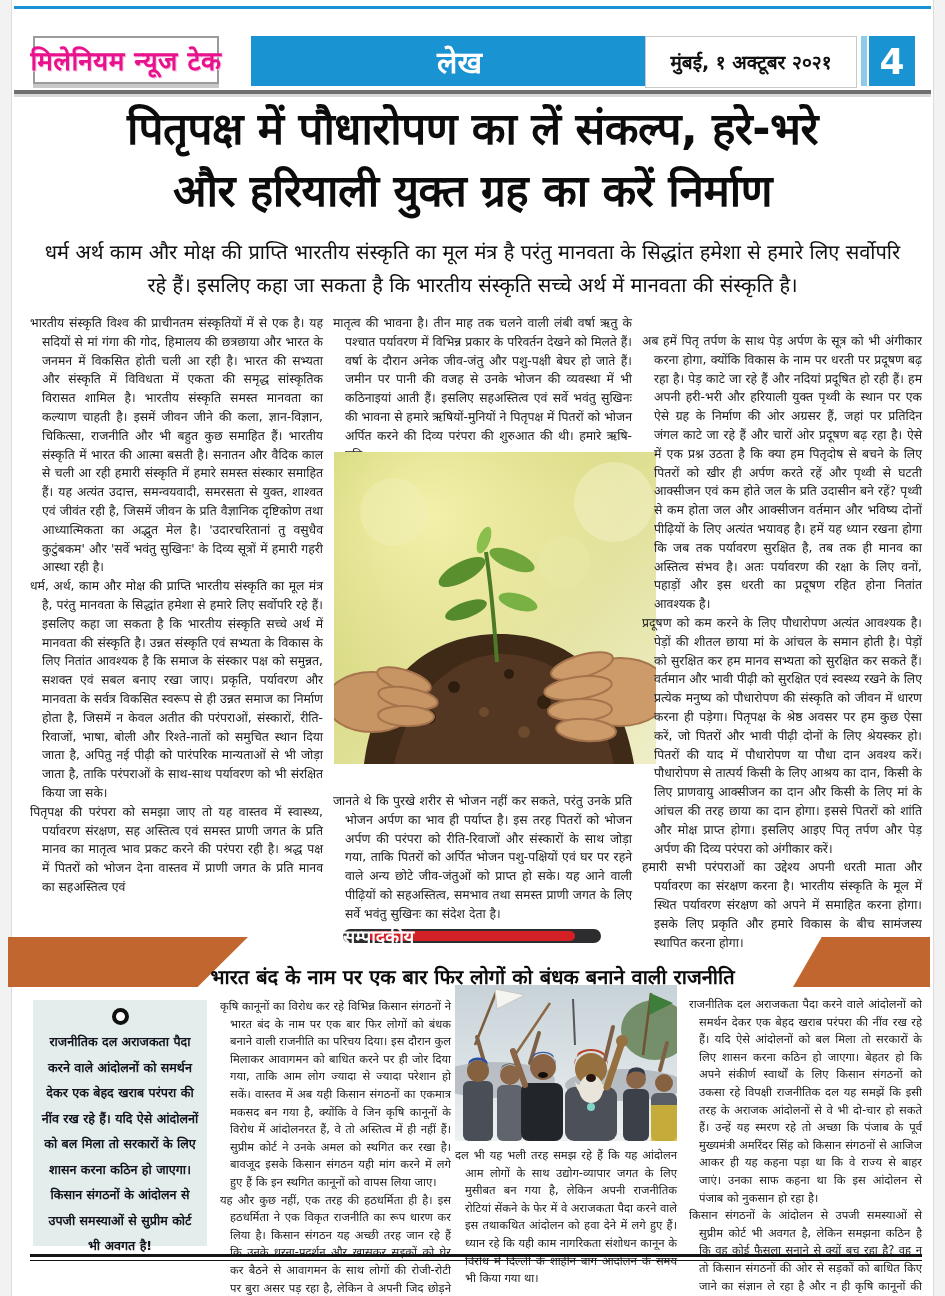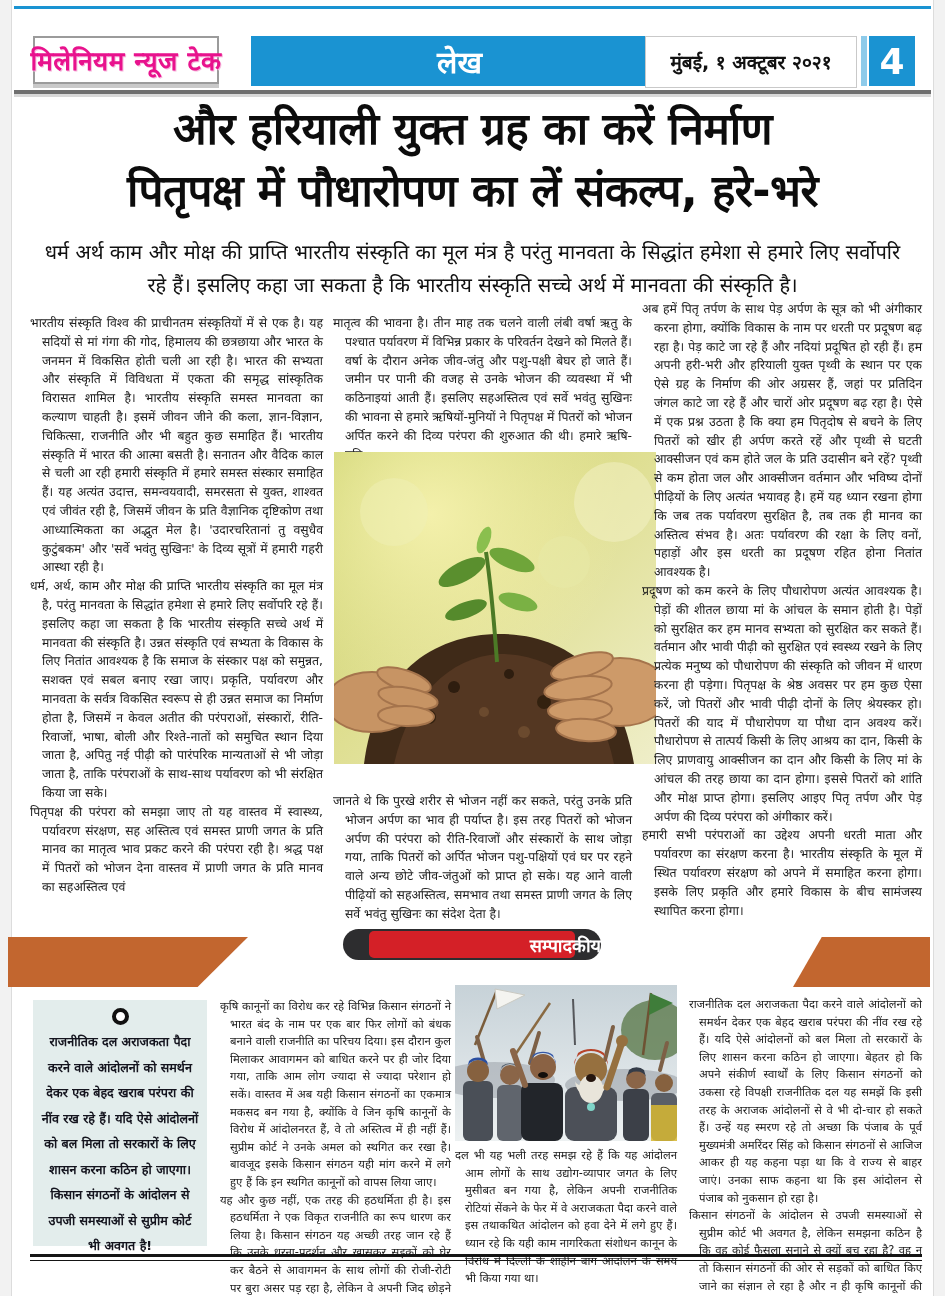--- a/index.html
+++ b/index.html
@@ -35,28 +35,28 @@
   .headline { position:absolute; left:40px; top:98px; width:865px; text-align:center;
     color:#0c0c0c; font-weight:800; font-size:44px; line-height:62px; letter-spacing:-0.5px; }
   .standfirst { position:absolute; left:36px; top:236px; width:873px; text-align:center;
     color:#101010; font-weight:400; font-size:20px; line-height:33px; }
 
   .bodytext { font-size:12.3px; line-height:18.8px; color:#1c1c1c; text-align:justify; }
   .bodytext p { padding-left:12px; text-indent:-12px; }
   .col-a { position:absolute; left:30px;  top:314px; width:293px; }
   .col-b-top { position:absolute; left:333px; top:314px; width:299px; }
   .col-b-bottom { position:absolute; left:333px; top:792px; width:299px; }
-  .col-c { position:absolute; left:642px; top:300px; width:280px; }
+  .col-c { position:absolute; left:642px; top:332px; width:280px; }
 
   .plant-photo { position:absolute; left:334px; top:452px; width:322px; height:312px; overflow:hidden; }
   .plant-photo svg { display:block; }
 
   
-  .ed-banner { position:absolute; left:343px; top:929px; width:258px; height:31px;
-    background:#2d2d2f; border-radius:16px; display:flex; align-items:center; justify-content:flex-end; }
+  .ed-banner { position:absolute; left:343px; top:929px; width:258px; height:14px;
+    background:#2d2d2f; border-radius:16px; display:flex; align-items:center; justify-content:flex-start; }
   .ed-banner .red { position:absolute; left:26px; right:26px; top:2px; bottom:2px; background:#d42027; border-radius:5px; }
   .ed-banner span { position:relative; color:#ffffff; font-size:18px; font-weight:800; z-index:2; }
 
   .ribbon { position:absolute; top:937px; height:50px; background:#c2662f; }
   .ribbon-left  { left:8px;  width:240px; clip-path:polygon(0 0, 100% 0, 79% 100%, 0 100%); }
   .ribbon-right { left:793px; width:137px; clip-path:polygon(21% 0, 100% 0, 100% 100%, 0 100%); }
 
   .ed-headline { position:absolute; left:150px; top:962px; width:645px; text-align:center;
     color:#0c0c0c; font-weight:800; font-size:20px; line-height:30px; }
 
@@ -97,22 +97,22 @@
   <div class="date-box">
     <span>मुंबई, १ अक्टूबर २०२१</span>
   </div>
   <div class="pagenum-stripe"></div>
   <div class="pagenum-box">
     <span>4</span>
   </div>
   <div class="header-rule"></div>
 
   <div class="headline">
+    <div>पितृपक्ष में पौधारोपण का लें संकल्प, हरे-भरे</div>
     <div>और हरियाली युक्त ग्रह का करें निर्माण</div>
-    <div>पितृपक्ष में पौधारोपण का लें संकल्प, हरे-भरे</div>
   </div>
   <div class="standfirst">धर्म अर्थ काम और मोक्ष की प्राप्ति भारतीय संस्कृति का मूल मंत्र है परंतु मानवता के सिद्धांत हमेशा से हमारे लिए सर्वोपरि रहे हैं। इसलिए कहा जा सकता है कि भारतीय संस्कृति सच्चे अर्थ में मानवता की संस्कृति है।</div>
 
   <div class="bodytext col-a">
     <p>भारतीय संस्कृति विश्व की प्राचीनतम संस्कृतियों में से एक है। यह सदियों से मां गंगा की गोद, हिमालय की छत्रछाया और भारत के जनमन में विकसित होती चली आ रही है। भारत की सभ्यता और संस्कृति में विविधता में एकता की समृद्ध सांस्कृतिक विरासत शामिल है। भारतीय संस्कृति समस्त मानवता का कल्याण चाहती है। इसमें जीवन जीने की कला, ज्ञान-विज्ञान, चिकित्सा, राजनीति और भी बहुत कुछ समाहित हैं। भारतीय संस्कृति में भारत की आत्मा बसती है। सनातन और वैदिक काल से चली आ रही हमारी संस्कृति में हमारे समस्त संस्कार समाहित हैं। यह अत्यंत उदात्त, समन्वयवादी, समरसता से युक्त, शाश्वत एवं जीवंत रही है, जिसमें जीवन के प्रति वैज्ञानिक दृष्टिकोण तथा आध्यात्मिकता का अद्भुत मेल है। 'उदारचरितानां तु वसुधैव कुटुंबकम' और 'सर्वे भवंतु सुखिनः' के दिव्य सूत्रों में हमारी गहरी आस्था रही है।</p>
     <p>धर्म, अर्थ, काम और मोक्ष की प्राप्ति भारतीय संस्कृति का मूल मंत्र है, परंतु मानवता के सिद्धांत हमेशा से हमारे लिए सर्वोपरि रहे हैं। इसलिए कहा जा सकता है कि भारतीय संस्कृति सच्चे अर्थ में मानवता की संस्कृति है। उन्नत संस्कृति एवं सभ्यता के विकास के लिए नितांत आवश्यक है कि समाज के संस्कार पक्ष को समुन्नत, सशक्त एवं सबल बनाए रखा जाए। प्रकृति, पर्यावरण और मानवता के सर्वत्र विकसित स्वरूप से ही उन्नत समाज का निर्माण होता है, जिसमें न केवल अतीत की परंपराओं, संस्कारों, रीति-रिवाजों, भाषा, बोली और रिश्ते-नातों को समुचित स्थान दिया जाता है, अपितु नई पीढ़ी को पारंपरिक मान्यताओं से भी जोड़ा जाता है, ताकि परंपराओं के साथ-साथ पर्यावरण को भी संरक्षित किया जा सके।</p>
     <p>पितृपक्ष की परंपरा को समझा जाए तो यह वास्तव में स्वास्थ्य, पर्यावरण संरक्षण, सह अस्तित्व एवं समस्त प्राणी जगत के प्रति मानव का मातृत्व भाव प्रकट करने की परंपरा रही है। श्रद्ध पक्ष में पितरों को भोजन देना वास्तव में प्राणी जगत के प्रति मानव का सहअस्तित्व एवं</p>
   </div>
 
   <div class="bodytext col-b-top">
@@ -180,20 +180,21 @@
     <p>प्रदूषण को कम करने के लिए पौधारोपण अत्यंत आवश्यक है। पेड़ों की शीतल छाया मां के आंचल के समान होती है। पेड़ों को सुरक्षित कर हम मानव सभ्यता को सुरक्षित कर सकते हैं। वर्तमान और भावी पीढ़ी को सुरक्षित एवं स्वस्थ्य रखने के लिए प्रत्येक मनुष्य को पौधारोपण की संस्कृति को जीवन में धारण करना ही पड़ेगा। पितृपक्ष के श्रेष्ठ अवसर पर हम कुछ ऐसा करें, जो पितरों और भावी पीढ़ी दोनों के लिए श्रेयस्कर हो। पितरों की याद में पौधारोपण या पौधा दान अवश्य करें। पौधारोपण से तात्पर्य किसी के लिए आश्रय का दान, किसी के लिए प्राणवायु आक्सीजन का दान और किसी के लिए मां के आंचल की तरह छाया का दान होगा। इससे पितरों को शांति और मोक्ष प्राप्त होगा। इसलिए आइए पितृ तर्पण और पेड़ अर्पण की दिव्य परंपरा को अंगीकार करें।</p>
     <p>हमारी सभी परंपराओं का उद्देश्य अपनी धरती माता और पर्यावरण का संरक्षण करना है। भारतीय संस्कृति के मूल में स्थित पर्यावरण संरक्षण को अपने में समाहित करना होगा। इसके लिए प्रकृति और हमारे विकास के बीच सामंजस्य स्थापित करना होगा।</p>
   </div>
 
   <div class="ribbon ribbon-left"></div>
   <div class="ribbon ribbon-right"></div>
   <div class="ed-banner">
     <div class="red"></div>
     <span>सम्पादकीय</span>
   </div>
+  <div class="ed-headline">भारत बंद के नाम पर एक बार फिर लोगों को बंधक बनाने वाली राजनीति</div>
 
   <div class="pull-quote-box">
     <div class="pull-ring"></div>
     <div class="pq-text">राजनीतिक दल अराजकता पैदा करने वाले आंदोलनों को समर्थन देकर एक बेहद खराब परंपरा की नींव रख रहे हैं। यदि ऐसे आंदोलनों को बल मिला तो सरकारों के लिए शासन करना कठिन हो जाएगा। किसान संगठनों के आंदोलन से उपजी समस्याओं से सुप्रीम कोर्ट भी अवगत है!</div>
   </div>
 
   <div class="edtext ed-col1">
     <p>कृषि कानूनों का विरोध कर रहे विभिन्न किसान संगठनों ने भारत बंद के नाम पर एक बार फिर लोगों को बंधक बनाने वाली राजनीति का परिचय दिया। इस दौरान कुल मिलाकर आवागमन को बाधित करने पर ही जोर दिया गया, ताकि आम लोग ज्यादा से ज्यादा परेशान हो सकें। वास्तव में अब यही किसान संगठनों का एकमात्र मकसद बन गया है, क्योंकि वे जिन कृषि कानूनों के विरोध में आंदोलनरत हैं, वे तो अस्तित्व में ही नहीं हैं। सुप्रीम कोर्ट ने उनके अमल को स्थगित कर रखा है। बावजूद इसके किसान संगठन यही मांग करने में लगे हुए हैं कि इन स्थगित कानूनों को वापस लिया जाए।</p>
     <p>यह और कुछ नहीं, एक तरह की हठधर्मिता ही है। इस हठधर्मिता ने एक विकृत राजनीति का रूप धारण कर लिया है। किसान संगठन यह अच्छी तरह जान रहे हैं कि उनके धरना-प्रदर्शन और खासकर सड़कों को घेर कर बैठने से आवागमन के साथ लोगों की रोजी-रोटी पर बुरा असर पड़ रहा है, लेकिन वे अपनी जिद छोड़ने के लिए तैयार नहीं हैं। आंदोलनरत किसान संगठनों को समर्थन देने वाले राजनीतिक</p>
   </div>

